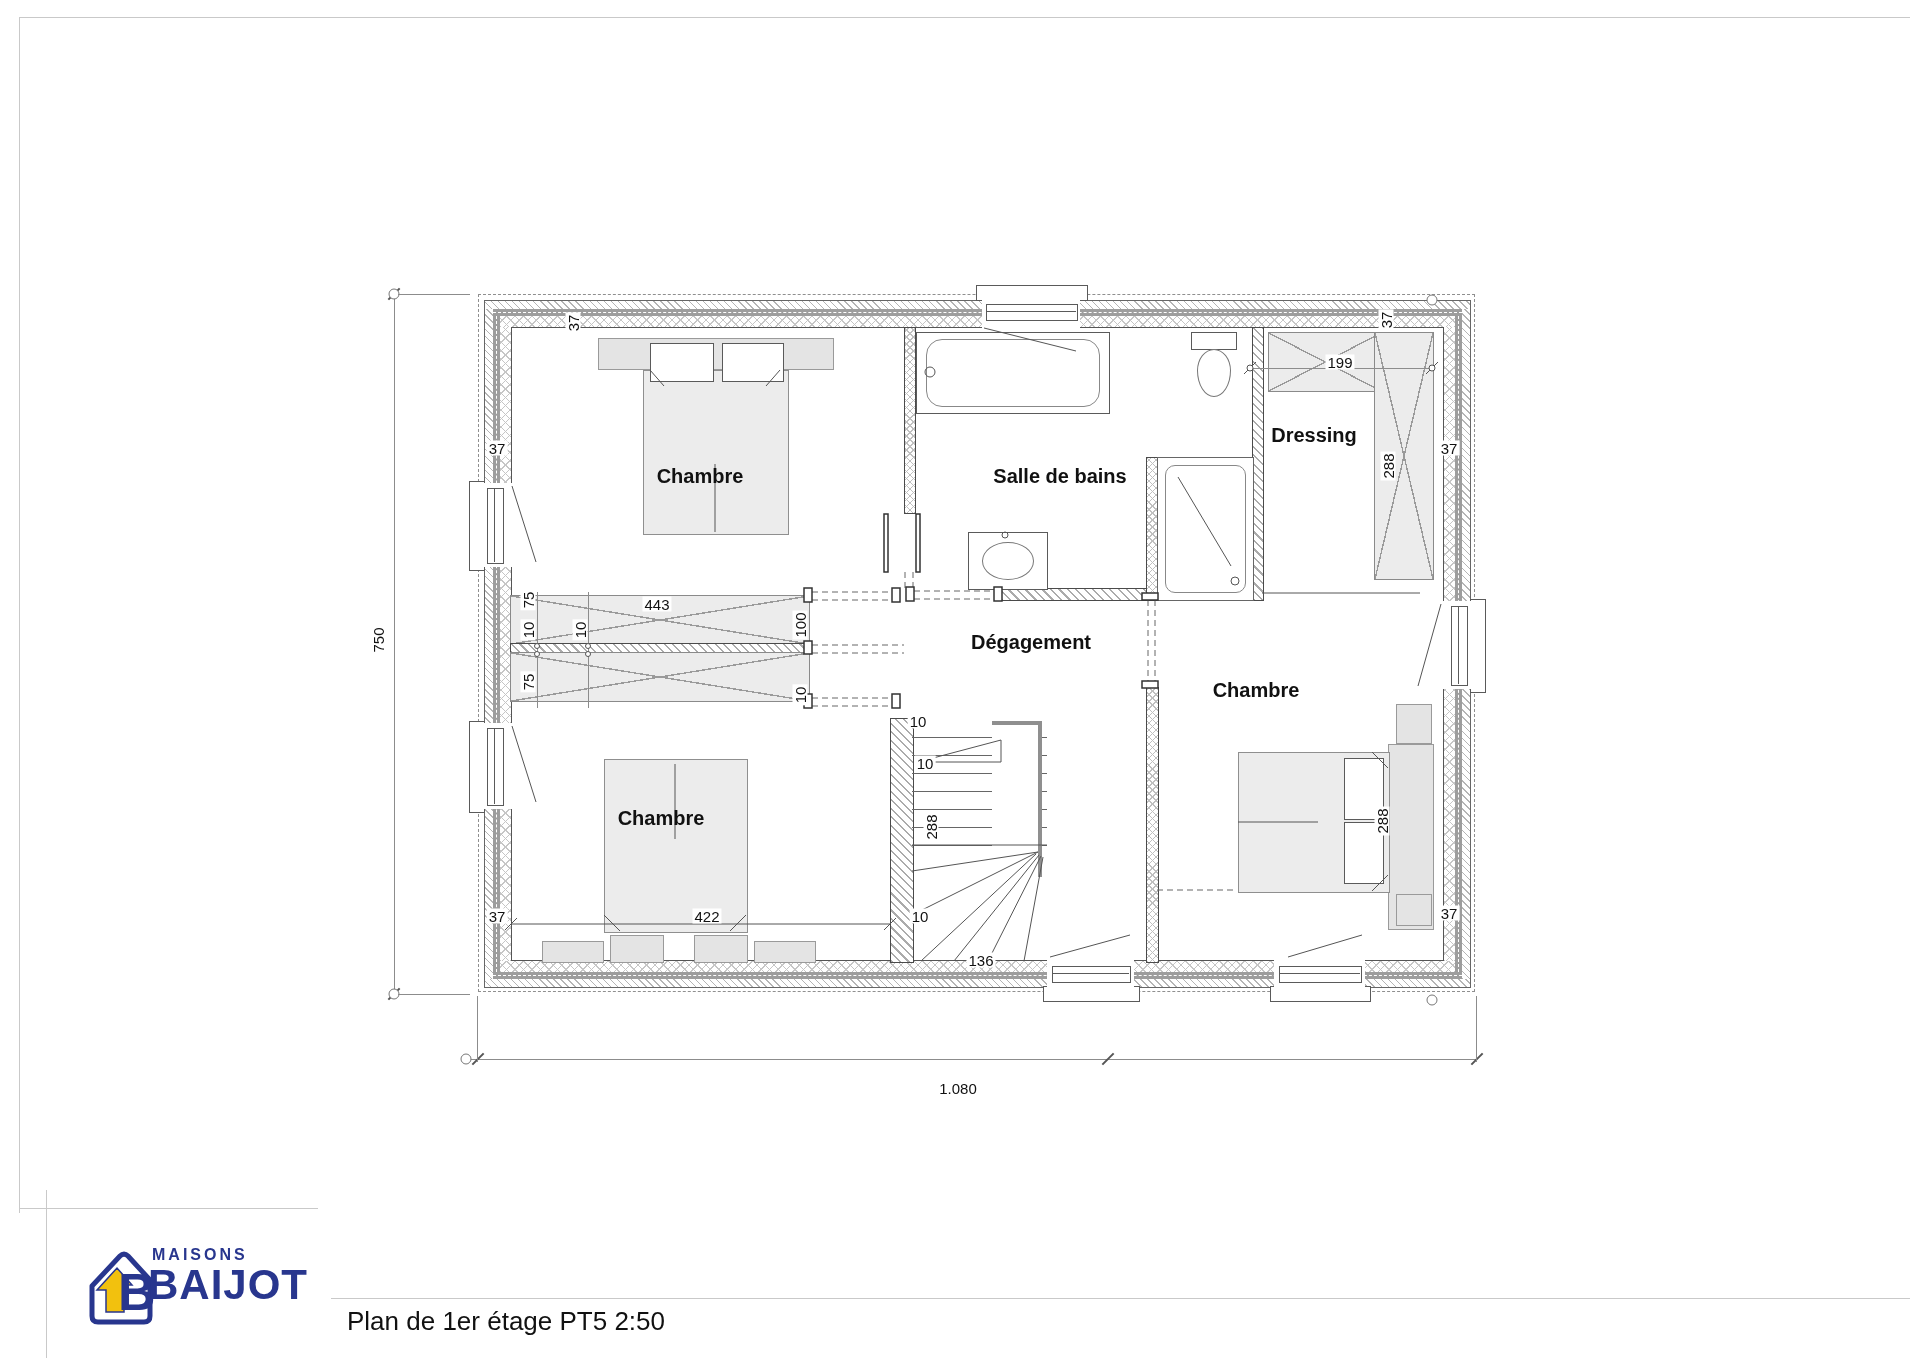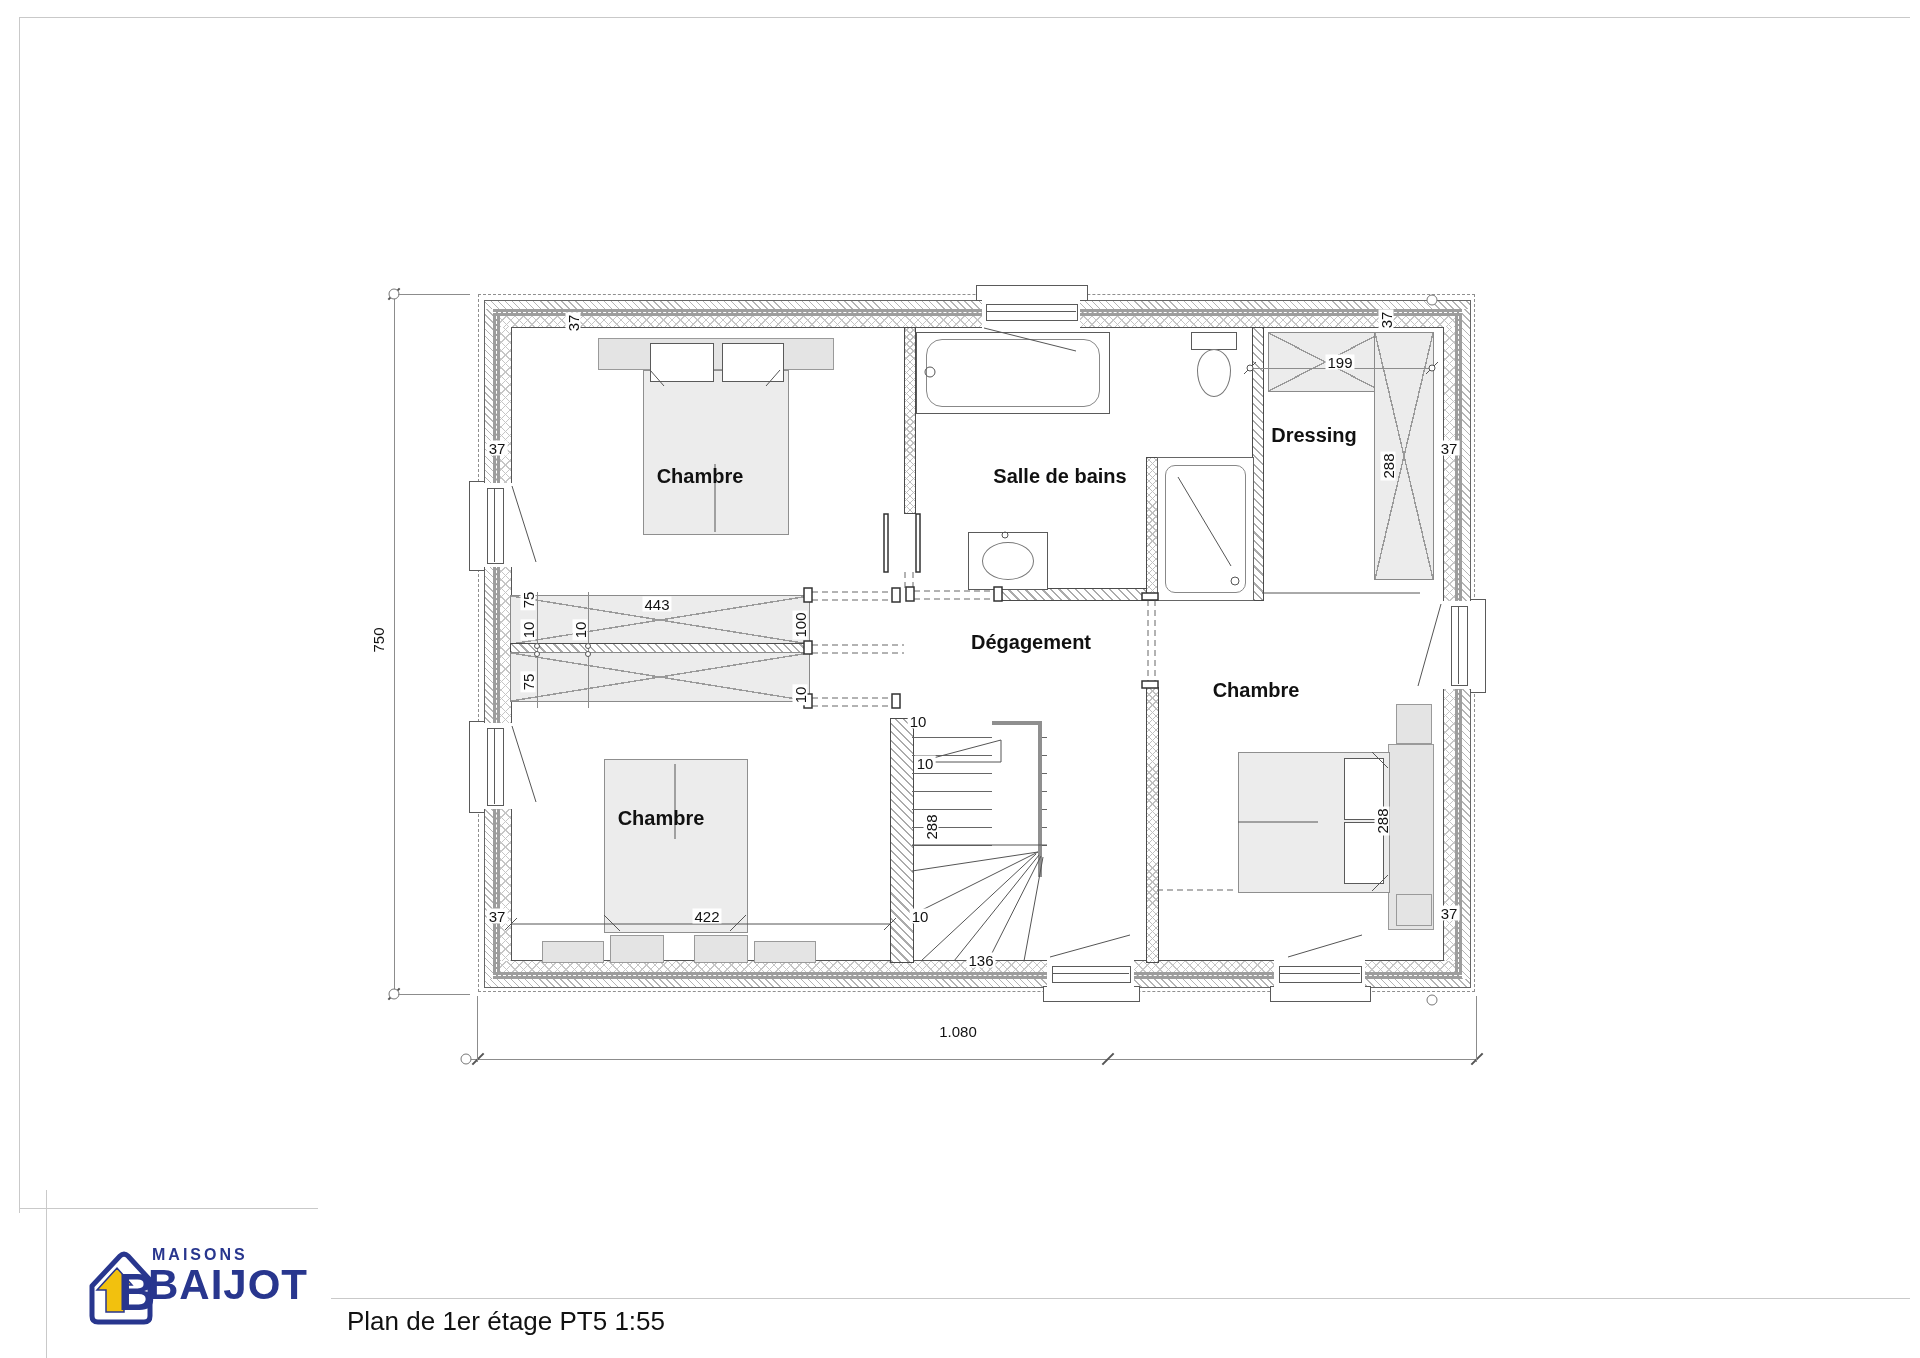--- a/index.html
+++ b/index.html
@@ -277,29 +277,29 @@
   <div class="abs thinln" style="left:398px;top:994px;width:72px;height:1px;"></div>
   <div class="abs dim rot" style="left:378px;top:640px;">750</div>
 
   <div class="abs thinln" style="left:466px;top:1059px;width:1011px;height:1px;"></div>
   <div class="abs circ" style="left:466px;top:1059px;"></div>
   <div class="abs tick" style="left:478px;top:1059px;"></div>
   <div class="abs tick" style="left:1108px;top:1059px;"></div>
   <div class="abs tick" style="left:1477px;top:1059px;"></div>
   <div class="abs thinln" style="left:477px;top:996px;width:1px;height:66px;"></div>
   <div class="abs thinln" style="left:1476px;top:996px;width:1px;height:66px;"></div>
-  <div class="abs dim" style="left:958px;top:1031px;">1.080</div>
+  <div class="abs dim" style="left:958px;top:1088px;">1.080</div>
 
   <div class="abs circ" style="left:1432px;top:300px;"></div>
   <div class="abs circ" style="left:1432px;top:1000px;"></div>
 
   <div class="abs" style="left:80px;top:1244px;width:360px;height:90px;">
     <svg class="abs" style="left:0;top:0;" width="80" height="84" viewBox="0 0 80 84">
       <path d="M12,42 L40,12 Q44,8 48,12 L70,36 V72 Q70,78 64,78 H18 Q12,78 12,72 Z" fill="#ffffff" stroke="#28368e" stroke-width="5" stroke-linejoin="round"></path>
       <path d="M17,46 L37,24 L52,41 H44 V68 H26 V46 Z" fill="#f2c10e" stroke="#28368e" stroke-width="1.5"></path>
     </svg>
     <span class="abs" style="left:38px;top:18px;font-size:52px;font-weight:bold;color:#28368e;">B</span>
     <span class="abs logo-top" style="left:72px;top:2px;color:#28368e;">MAISONS</span>
     <span class="abs logo-main" style="left:68px;top:20px;color:#28368e;">BAIJOT</span>
   </div>
-  <div class="abs title" style="left:347px;top:1306px;">Plan de 1er étage PT5 1:55</div>
+  <div class="abs title" style="left:347px;top:1306px;">Plan de 1er étage PT5 2:50</div>
 
 </div>
 
 </body></html>

